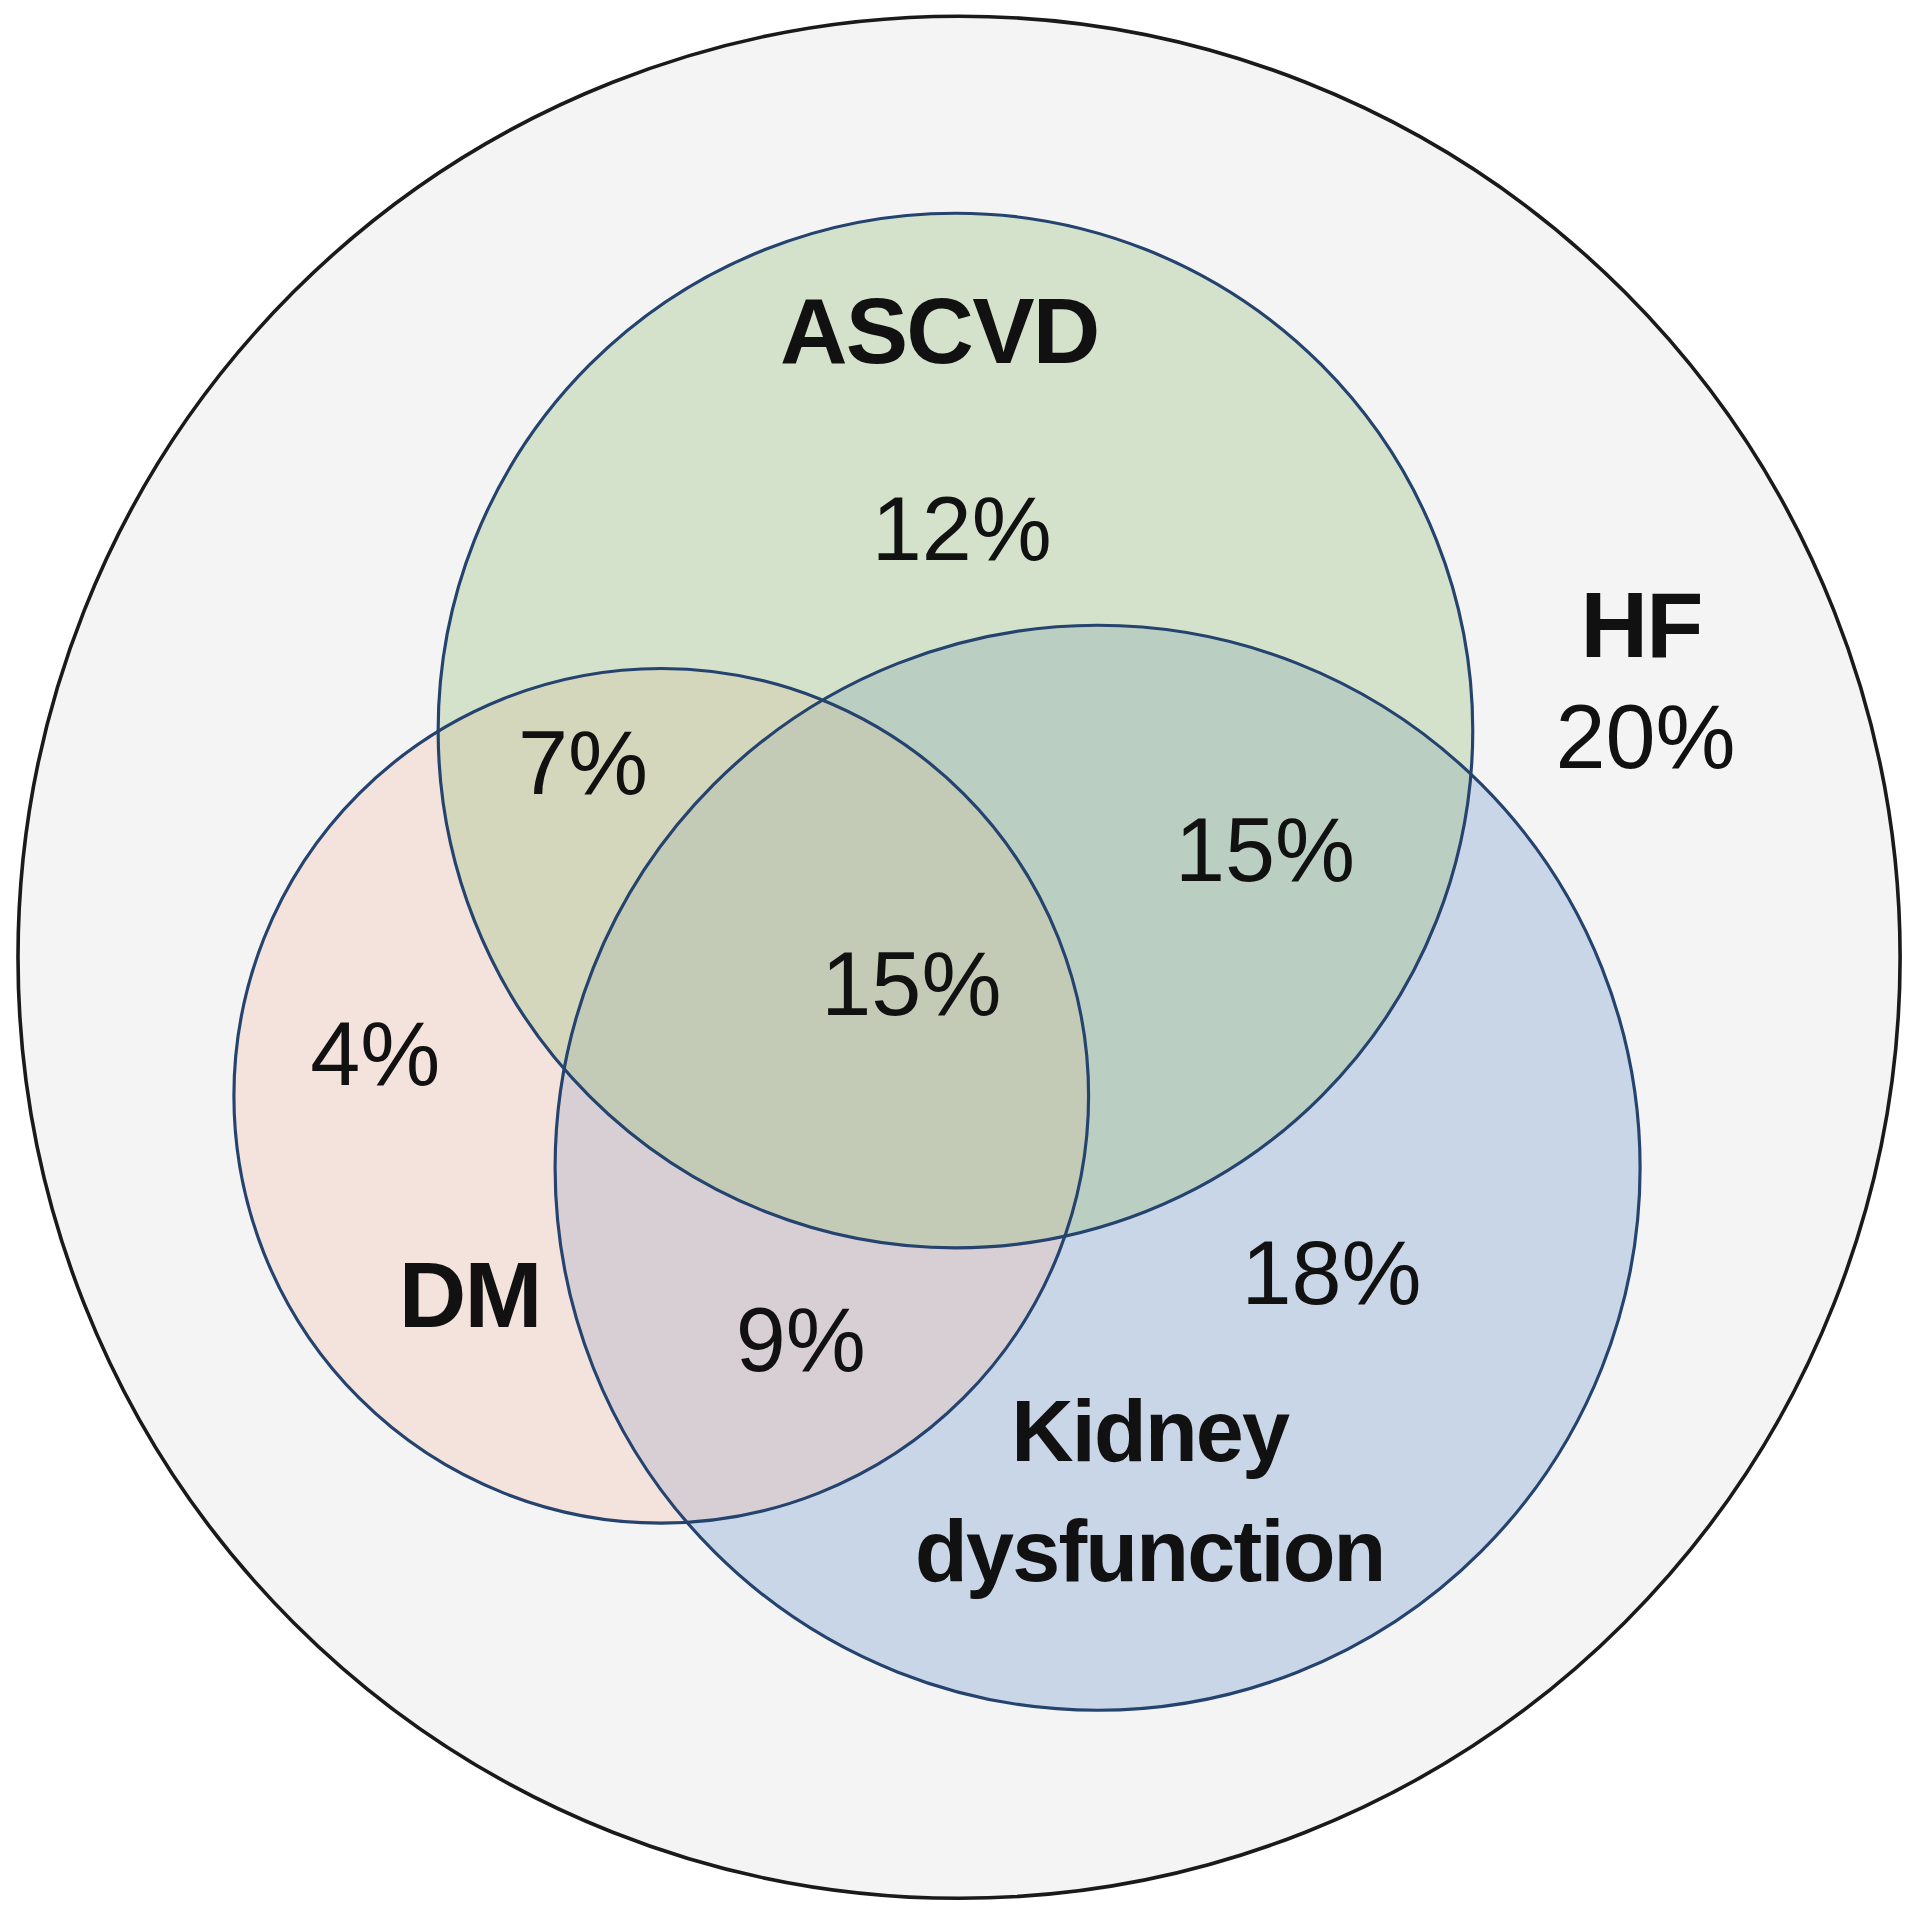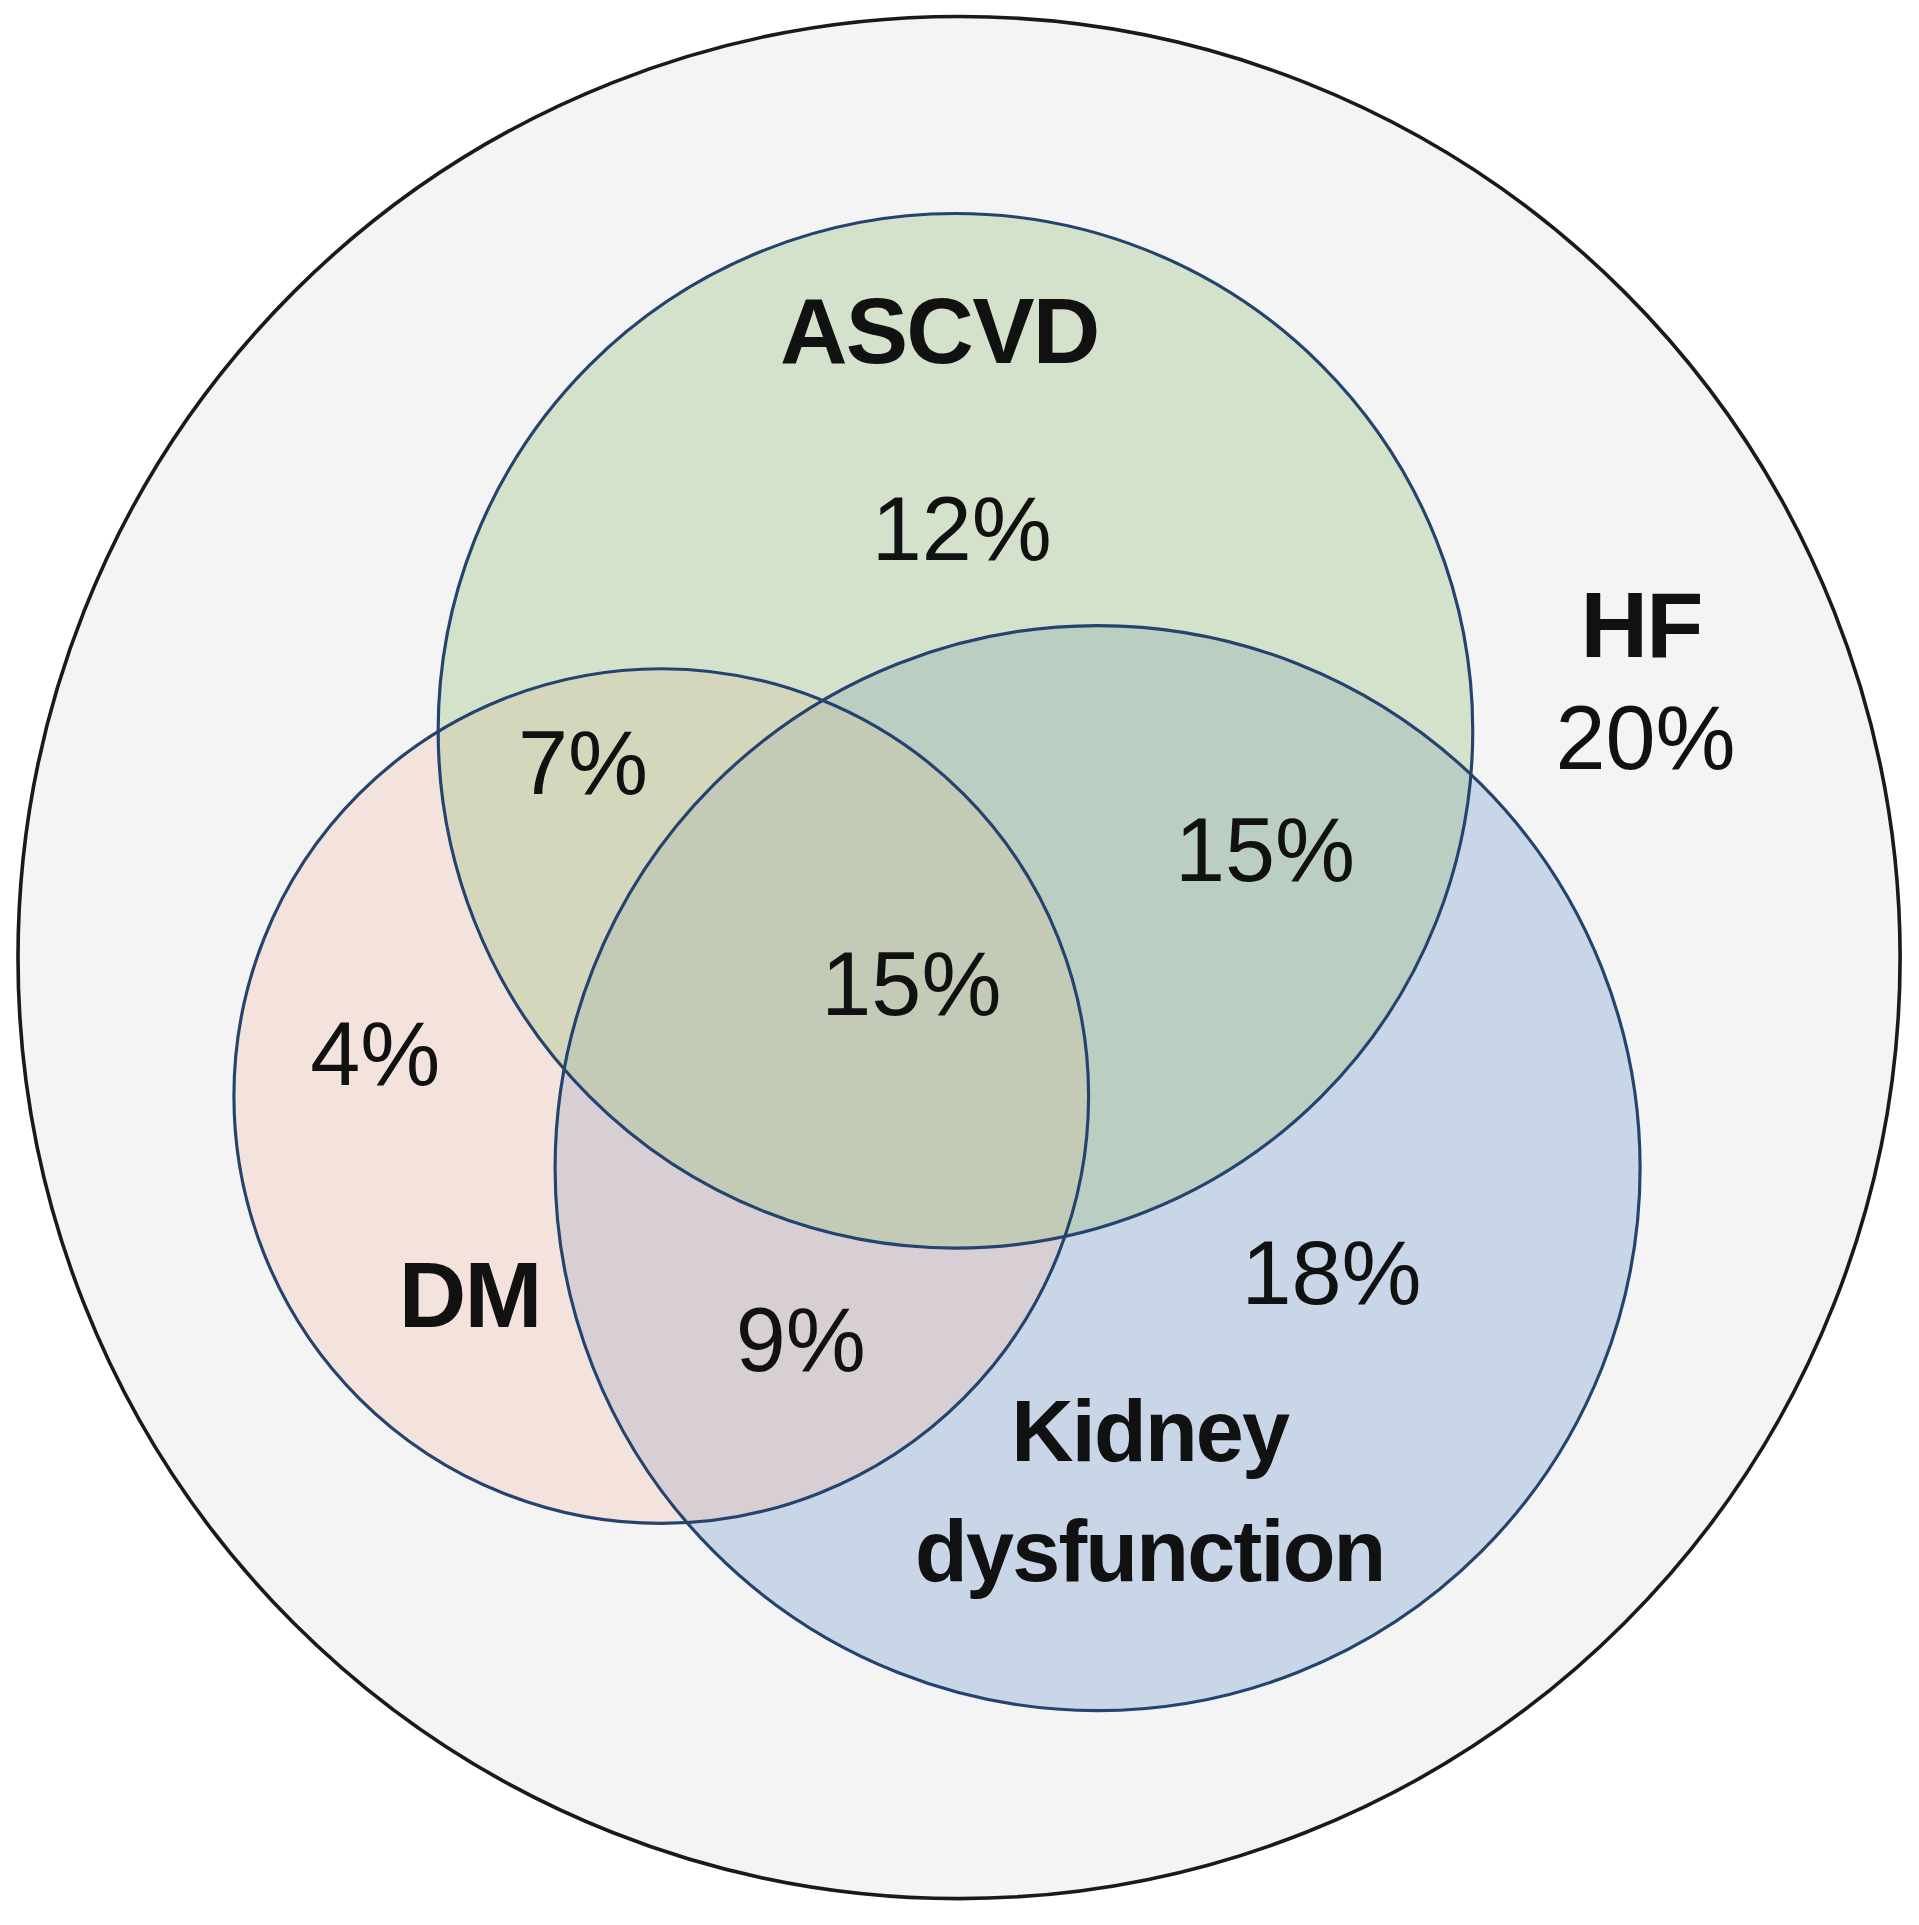--- a/index.html
+++ b/index.html
@@ -6,20 +6,21 @@
     margin: 0;
     padding: 0;
     background: #ffffff;
     width: 100%;
     height: 100%;
   }
   .stage {
     width: 100vw;
     height: 100vh;
     display: flex;
+    align-items: center;
     justify-content: center;
     background: #ffffff;
   }
   svg.venn {
     width: min(100vw, calc(100vh * 0.9972));
     height: auto;
     display: block;
   }
   .fill-circle { stroke: none; }
   .f-kidney { fill-opacity: 0.45; }

